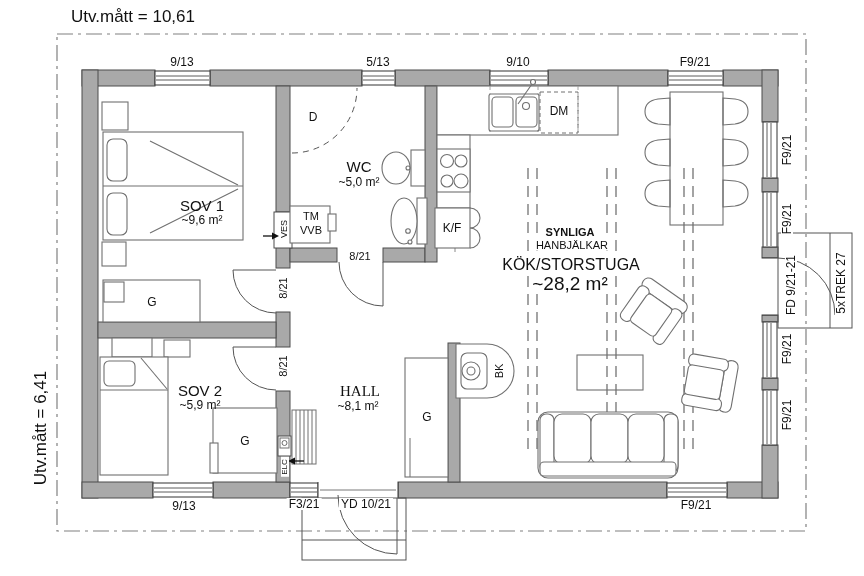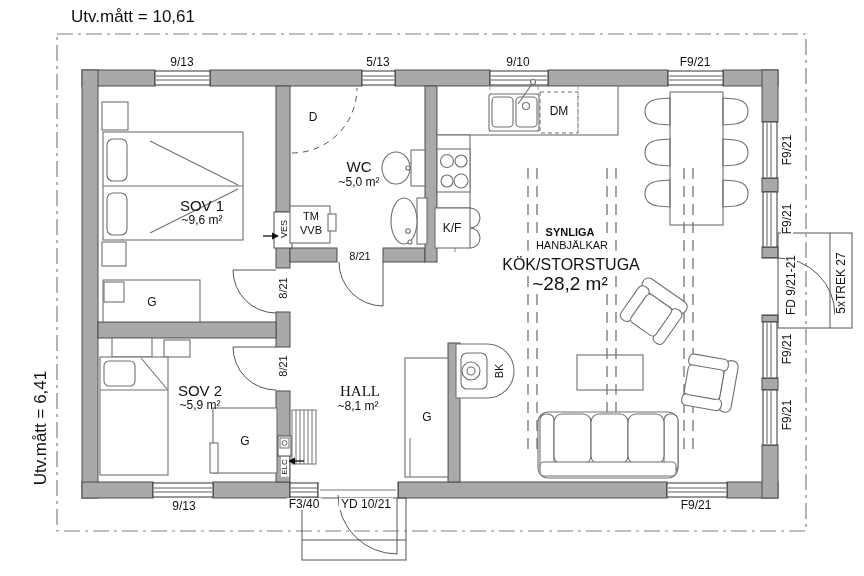--- a/index.html
+++ b/index.html
@@ -300,21 +300,21 @@
 <div class="lbl" style="left:695px;top:62px;">F9/21</div>
 
 <div class="lbl rot bg" style="left:787px;top:150px;">F9/21</div>
 <div class="lbl rot bg" style="left:787px;top:219px;">F9/21</div>
 <div class="lbl rot bg" style="left:791px;top:285px;">FD 9/21-21</div>
 <div class="lbl rot bg" style="left:841px;top:283px;">5xTREK 27</div>
 <div class="lbl rot bg" style="left:787px;top:349px;">F9/21</div>
 <div class="lbl rot bg" style="left:787px;top:415px;">F9/21</div>
 
 <div class="lbl bg" style="left:184px;top:506px;">9/13</div>
-<div class="lbl bg" style="left:304px;top:504px;">F3/40</div>
+<div class="lbl bg" style="left:304px;top:504px;">F3/21</div>
 <div class="lbl bg" style="left:366px;top:504px;">YD 10/21</div>
 <div class="lbl bg" style="left:696px;top:505px;">F9/21</div>
 
 <div class="lbl s11 bg" style="left:360px;top:256px;">8/21</div>
 <div class="lbl s11 rot bg" style="left:283px;top:288px;">8/21</div>
 <div class="lbl s11 rot bg" style="left:283px;top:366px;">8/21</div>
 
 <div class="lbl s15" style="left:202px;top:205px;">SOV 1</div>
 <div class="lbl" style="left:202px;top:220px;">~9,6 m²</div>
 <div class="lbl s15" style="left:200px;top:390px;">SOV 2</div>

